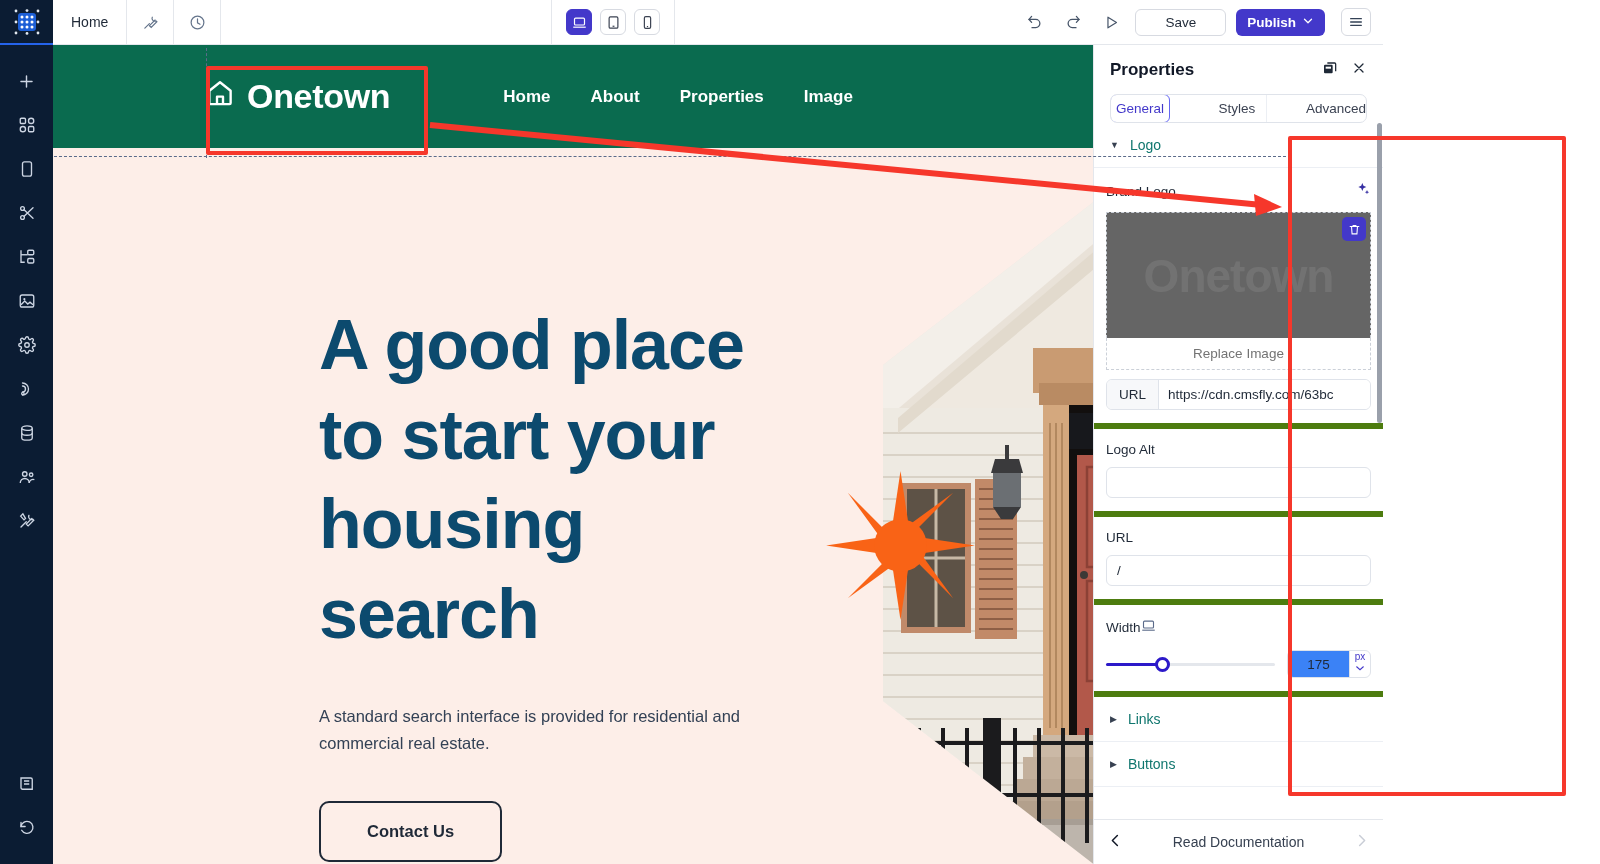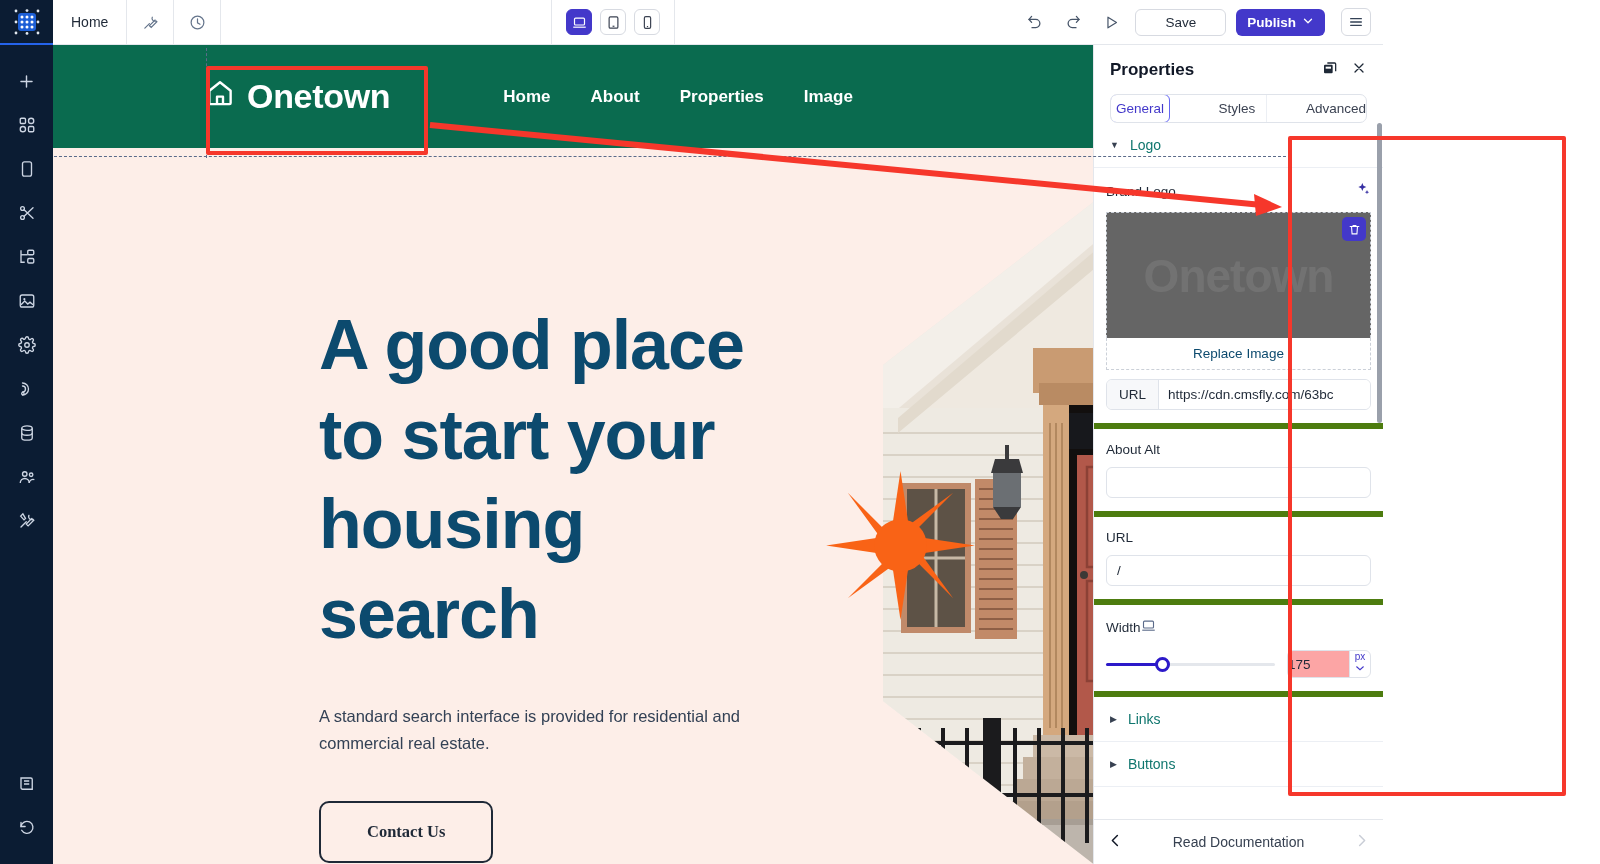--- a/index.html
+++ b/index.html
@@ -102,21 +102,21 @@
   .hero-copy { position: absolute; left: 266px; top: 153px; width: 490px; }
   .hero-h1 {
     font-size: 70px; line-height: 1.28; font-weight: 800; color: #0c4a6e;
     letter-spacing: -1px;
   }
   .hero-p { margin-top: 44px; font-size: 16.5px; line-height: 1.62; color: #334155; width: 480px; }
   .hero-btn {
     margin-top: 44px; display: inline-flex; align-items: center; justify-content: center;
     border: 2px solid #1f2937; border-radius: 10px; padding: 19px 46px;
     font-size: 16.5px; font-weight: 700; color: #1f2937; background: transparent; cursor: pointer;
-    font-family: Liberation Serif, serif;
+    font-family: Liberation Sans, sans-serif;
   }
 
   .hero-art { position: absolute; left: 770px; top: 35px; width: 530px; height: 730px; }
   .hero-photo {
     position: absolute; left: 60px; top: 0; width: 470px; height: 700px;
     clip-path: polygon(50% 0%, 100% 26%, 100% 74%, 50% 100%, 0% 74%, 0% 26%);
     overflow: hidden;
   }
   .star { position: absolute; left: 0px; top: 285px; width: 155px; height: 155px; }
 
@@ -164,21 +164,21 @@
     font-size: 46px; font-weight: 800; color: rgba(255,255,255,0.09);
     letter-spacing: -1px; white-space: nowrap;
   }
   .img-del {
     position: absolute; right: 4px; top: 4px; width: 24px; height: 24px;
     background: #4338ca; border-radius: 5px; display: flex; align-items: center;
     justify-content: center; color: #fff; cursor: pointer;
   }
   .replace-bar {
     border: 1px dashed #cbd0d8; border-top: none; text-align: center;
-    font-size: 13.5px; color: #0c4a6e; padding: 8px 0; cursor: pointer; background: #fff;
+    font-size: 13.5px; color: #737373; padding: 8px 0; cursor: pointer; background: #fff;
   }
   .url-row { display: flex; margin-top: 9px; border: 1px solid #dfe3ea; border-radius: 6px; overflow: hidden; }
   .url-tag {
     padding: 7px 12px; font-size: 13.5px; color: #1f2937; background: #f7f8fa;
     border-right: 1px solid #dfe3ea; white-space: nowrap;
   }
   .url-val {
     flex: 1 1 auto; padding: 7px 9px; font-size: 13.5px; color: #1f2937;
     white-space: nowrap; overflow: hidden; border: none; outline: none;
     font-family: inherit; background: #fff;
@@ -194,23 +194,23 @@
   .slider-fill { position: absolute; left: 0; width: 33%; height: 3px; background: #2c19c9; border-radius: 2px; }
   .slider-knob {
     position: absolute; left: 33%; width: 15px; height: 15px; margin-left: -7px;
     border: 3px solid #2c19c9; background: #fff; border-radius: 50%;
   }
   .num-box {
     display: flex; align-items: stretch; border: 1px solid #dfe3ea; border-radius: 6px;
     overflow: hidden; width: 84px; height: 28px;
   }
   .num-val {
-    flex: 1 1 auto; text-align: left; font-size: 13.5px; color: #1f2937;
+    flex: 1 1 auto; text-align: center; font-size: 13.5px; color: #1f2937;
     display: flex; align-items: center; justify-content: center;
-    border: none; outline: none; font-family: inherit; width: 100%; background: #fca5a5;
+    border: none; outline: none; font-family: inherit; width: 100%; background: #3b82f6;
   }
   .num-unit {
     width: 28px; border-left: 1px solid #dfe3ea; display: flex; flex-direction: column;
     align-items: center; justify-content: flex-start; font-size: 10px; color: #4338ca; cursor: pointer;
   }
   .label-with-dev { display: flex; align-items: center; gap: 0; }
 
   .panel-foot {
     border-top: 1px solid #e4e7ec; height: 45px; display: flex; align-items: center;
     padding: 0 14px; background: #fff;
@@ -697,21 +697,21 @@
             </span>
           </div>
           <div class="replace-bar">Replace Image</div>
           <div class="url-row">
             <span class="url-tag">URL</span>
             <input class="url-val" value="https://cdn.cmsfly.com/63bc" style="">
           </div>
         </div>
 
         <div class="field">
-          <div class="field-label">About Alt</div>
+          <div class="field-label">Logo Alt</div>
           <input class="text-input" value="" style="">
         </div>
 
         <div class="field">
           <div class="field-label">URL</div>
           <input class="text-input" value="/" style="">
         </div>
 
         <div class="field">
           <div class="label-with-dev">

